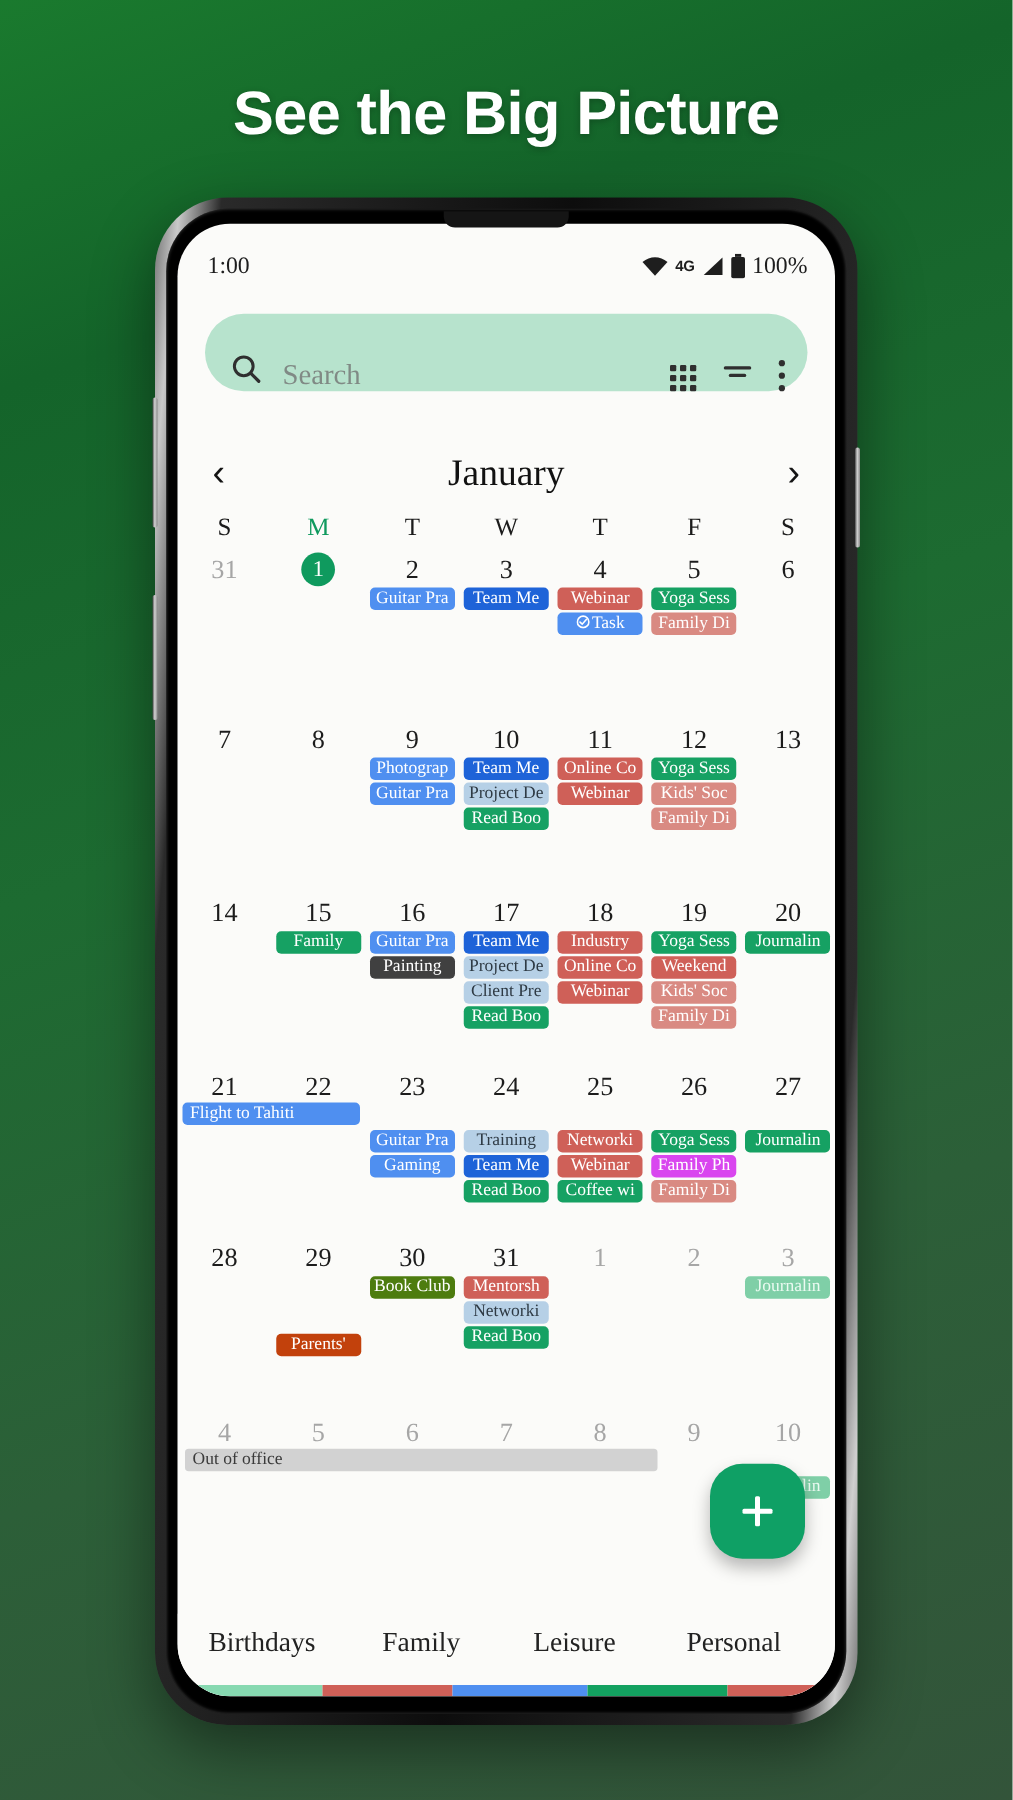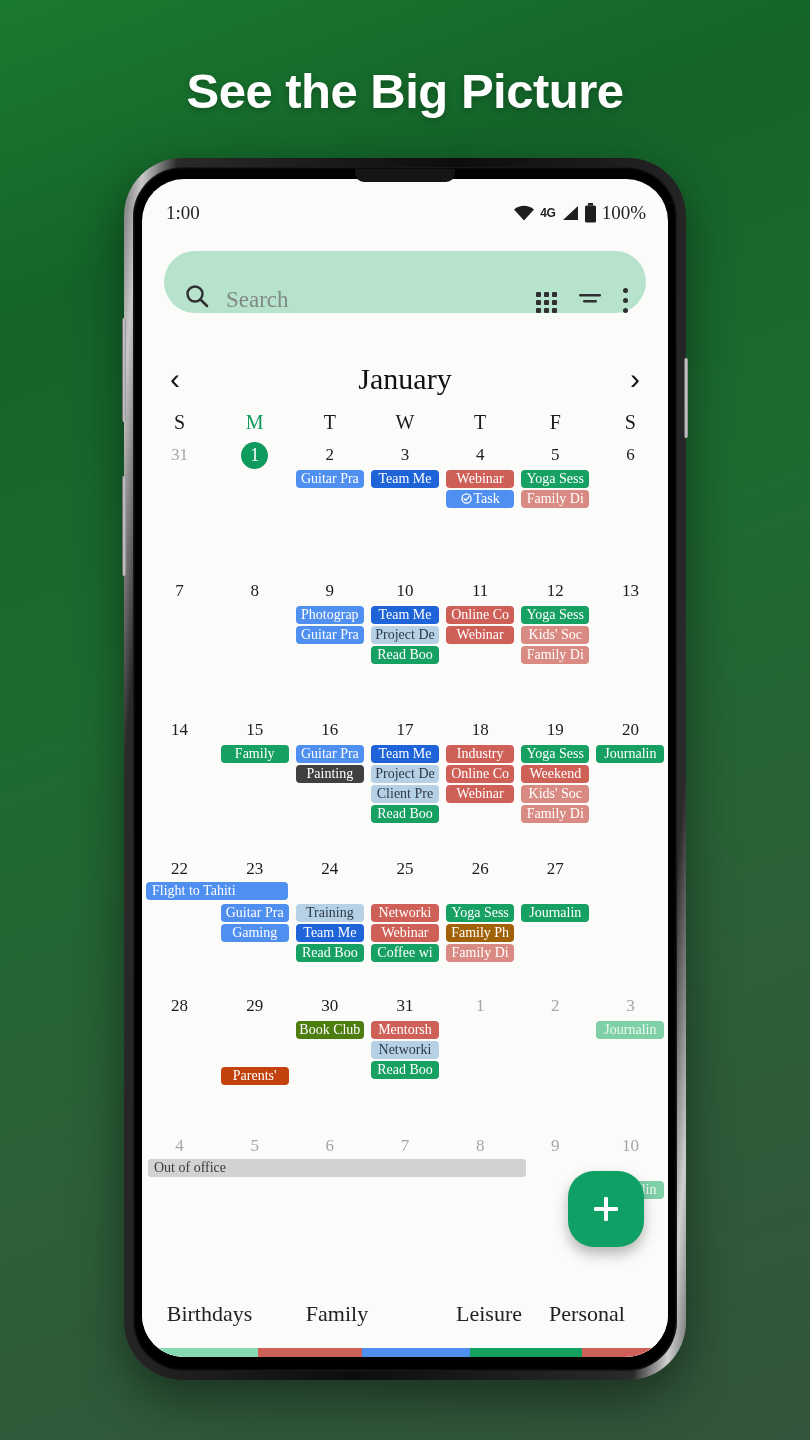--- a/index.html
+++ b/index.html
@@ -76,21 +76,21 @@
   .monthname{font-size:30px;color:#111;}
   
   .cal{position:absolute;top:232px;left:0;width:526px;}
   .dow{display:grid;grid-template-columns:repeat(7,1fr);text-align:center;
        font-size:20px;color:#1b1b1b;padding-bottom:4px;}
   .dow span.today{color:#0f9a5e;}
   .week{display:grid;grid-template-columns:repeat(7,1fr);position:relative;}
   .w0{height:136px;} .w1{height:139px;} .w2{height:139px;}
   .w3{height:137px;} .w4{height:140px;} .w5{height:120px;}
   .daycell{position:relative;padding-top:4px;}
-  .daynum{text-align:center;font-size:17px;color:#1c1c1c;line-height:26px;height:26px;}
+  .daynum{text-align:center;font-size:21px;color:#1c1c1c;line-height:26px;height:26px;}
   .daynum.muted{color:#a6a6a6;}
   .daynum.today{
     width:27px;height:27px;line-height:27px;border-radius:50%;
     background:#0f9a5e;color:#fff;margin:0 auto;font-size:18px;
   }
   .chips{margin-top:2px;display:flex;flex-direction:column;gap:2px;align-items:center;}
   .chip{
     width:68px;height:18px;line-height:18px;border-radius:4px;
     font-size:14px;color:#fff;text-align:center;overflow:hidden;white-space:nowrap;
     box-sizing:border-box;padding:0 3px;cursor:pointer;
@@ -351,20 +351,24 @@
               </div>
               <div class="daycell">
                 <div class="daynum">20</div>
                 <div class="chips">
                   <div class="chip" style="background: rgb(22, 161, 99);">Journalin</div>
                 </div>
               </div>
             </div>
             <div class="week w3">
               <div class="daycell">
+                <div class="daynum">21</div>
+                <div class="chips" style="margin-top: 22px;"></div>
+              </div>
+              <div class="daycell">
                 <div class="daynum">22</div>
                 <div class="chips" style="margin-top: 22px;"></div>
               </div>
               <div class="daycell">
                 <div class="daynum">23</div>
                 <div class="chips" style="margin-top: 22px;">
                   <div class="chip" style="background: rgb(79, 143, 240);">Guitar Pra</div>
                   <div class="chip" style="background: rgb(79, 143, 240);">Gaming</div>
                 </div>
               </div>
@@ -381,21 +385,21 @@
                 <div class="chips" style="margin-top: 22px;">
                   <div class="chip" style="background: rgb(207, 96, 88);">Networki</div>
                   <div class="chip" style="background: rgb(207, 96, 88);">Webinar</div>
                   <div class="chip" style="background: rgb(22, 161, 99);">Coffee wi</div>
                 </div>
               </div>
               <div class="daycell">
                 <div class="daynum">26</div>
                 <div class="chips" style="margin-top: 22px;">
                   <div class="chip" style="background: rgb(22, 161, 99);">Yoga Sess</div>
-                  <div class="chip" style="background: #a16207;">Family Ph</div>
+                  <div class="chip" style="background: #d946ef;">Family Ph</div>
                   <div class="chip" style="background: rgb(217, 138, 130);">Family Di</div>
                 </div>
               </div>
               <div class="daycell">
                 <div class="daynum">27</div>
                 <div class="chips" style="margin-top: 22px;">
                   <div class="chip" style="background: rgb(22, 161, 99);">Journalin</div>
                 </div>
               </div>
               <div class="spanchip" style="background: rgb(79, 143, 240); left: 4px; width: 142.286px; top: 30px;">Flight to Tahiti</div>
@@ -479,21 +483,21 @@
       <div class="fab">
         <svg width="34" height="34" viewBox="0 0 34 34">
             <rect x="15" y="5" width="4" height="24" rx="1.2" fill="#fff"></rect>
             <rect x="5" y="15" width="24" height="4" rx="1.2" fill="#fff"></rect>
           </svg>
       </div>
 
       <div class="tabs" id="tabs-host">
           <div class="tab" style="width: 135px;">Birthdays</div>
           <div class="tab" style="width: 120px;">Family</div>
-          <div class="tab" style="width: 125px; text-align: right;">Leisure</div>
+          <div class="tab" style="width: 125px;">Leisure</div>
           <div class="tab" style="width: 130px;">Personal</div>
           <div class="tab" style="width: 100px;">Profe</div>
         </div>
       <div class="tabline" id="tabline-host">
           <i style="background: rgb(135, 217, 177); width: 135px;"></i>
           <i style="background: rgb(207, 96, 88); width: 120px;"></i>
           <i style="background: rgb(79, 143, 240); width: 125px;"></i>
           <i style="background: rgb(19, 161, 96); width: 130px;"></i>
           <i style="background: rgb(207, 96, 88); width: 100px;"></i>
         </div>

